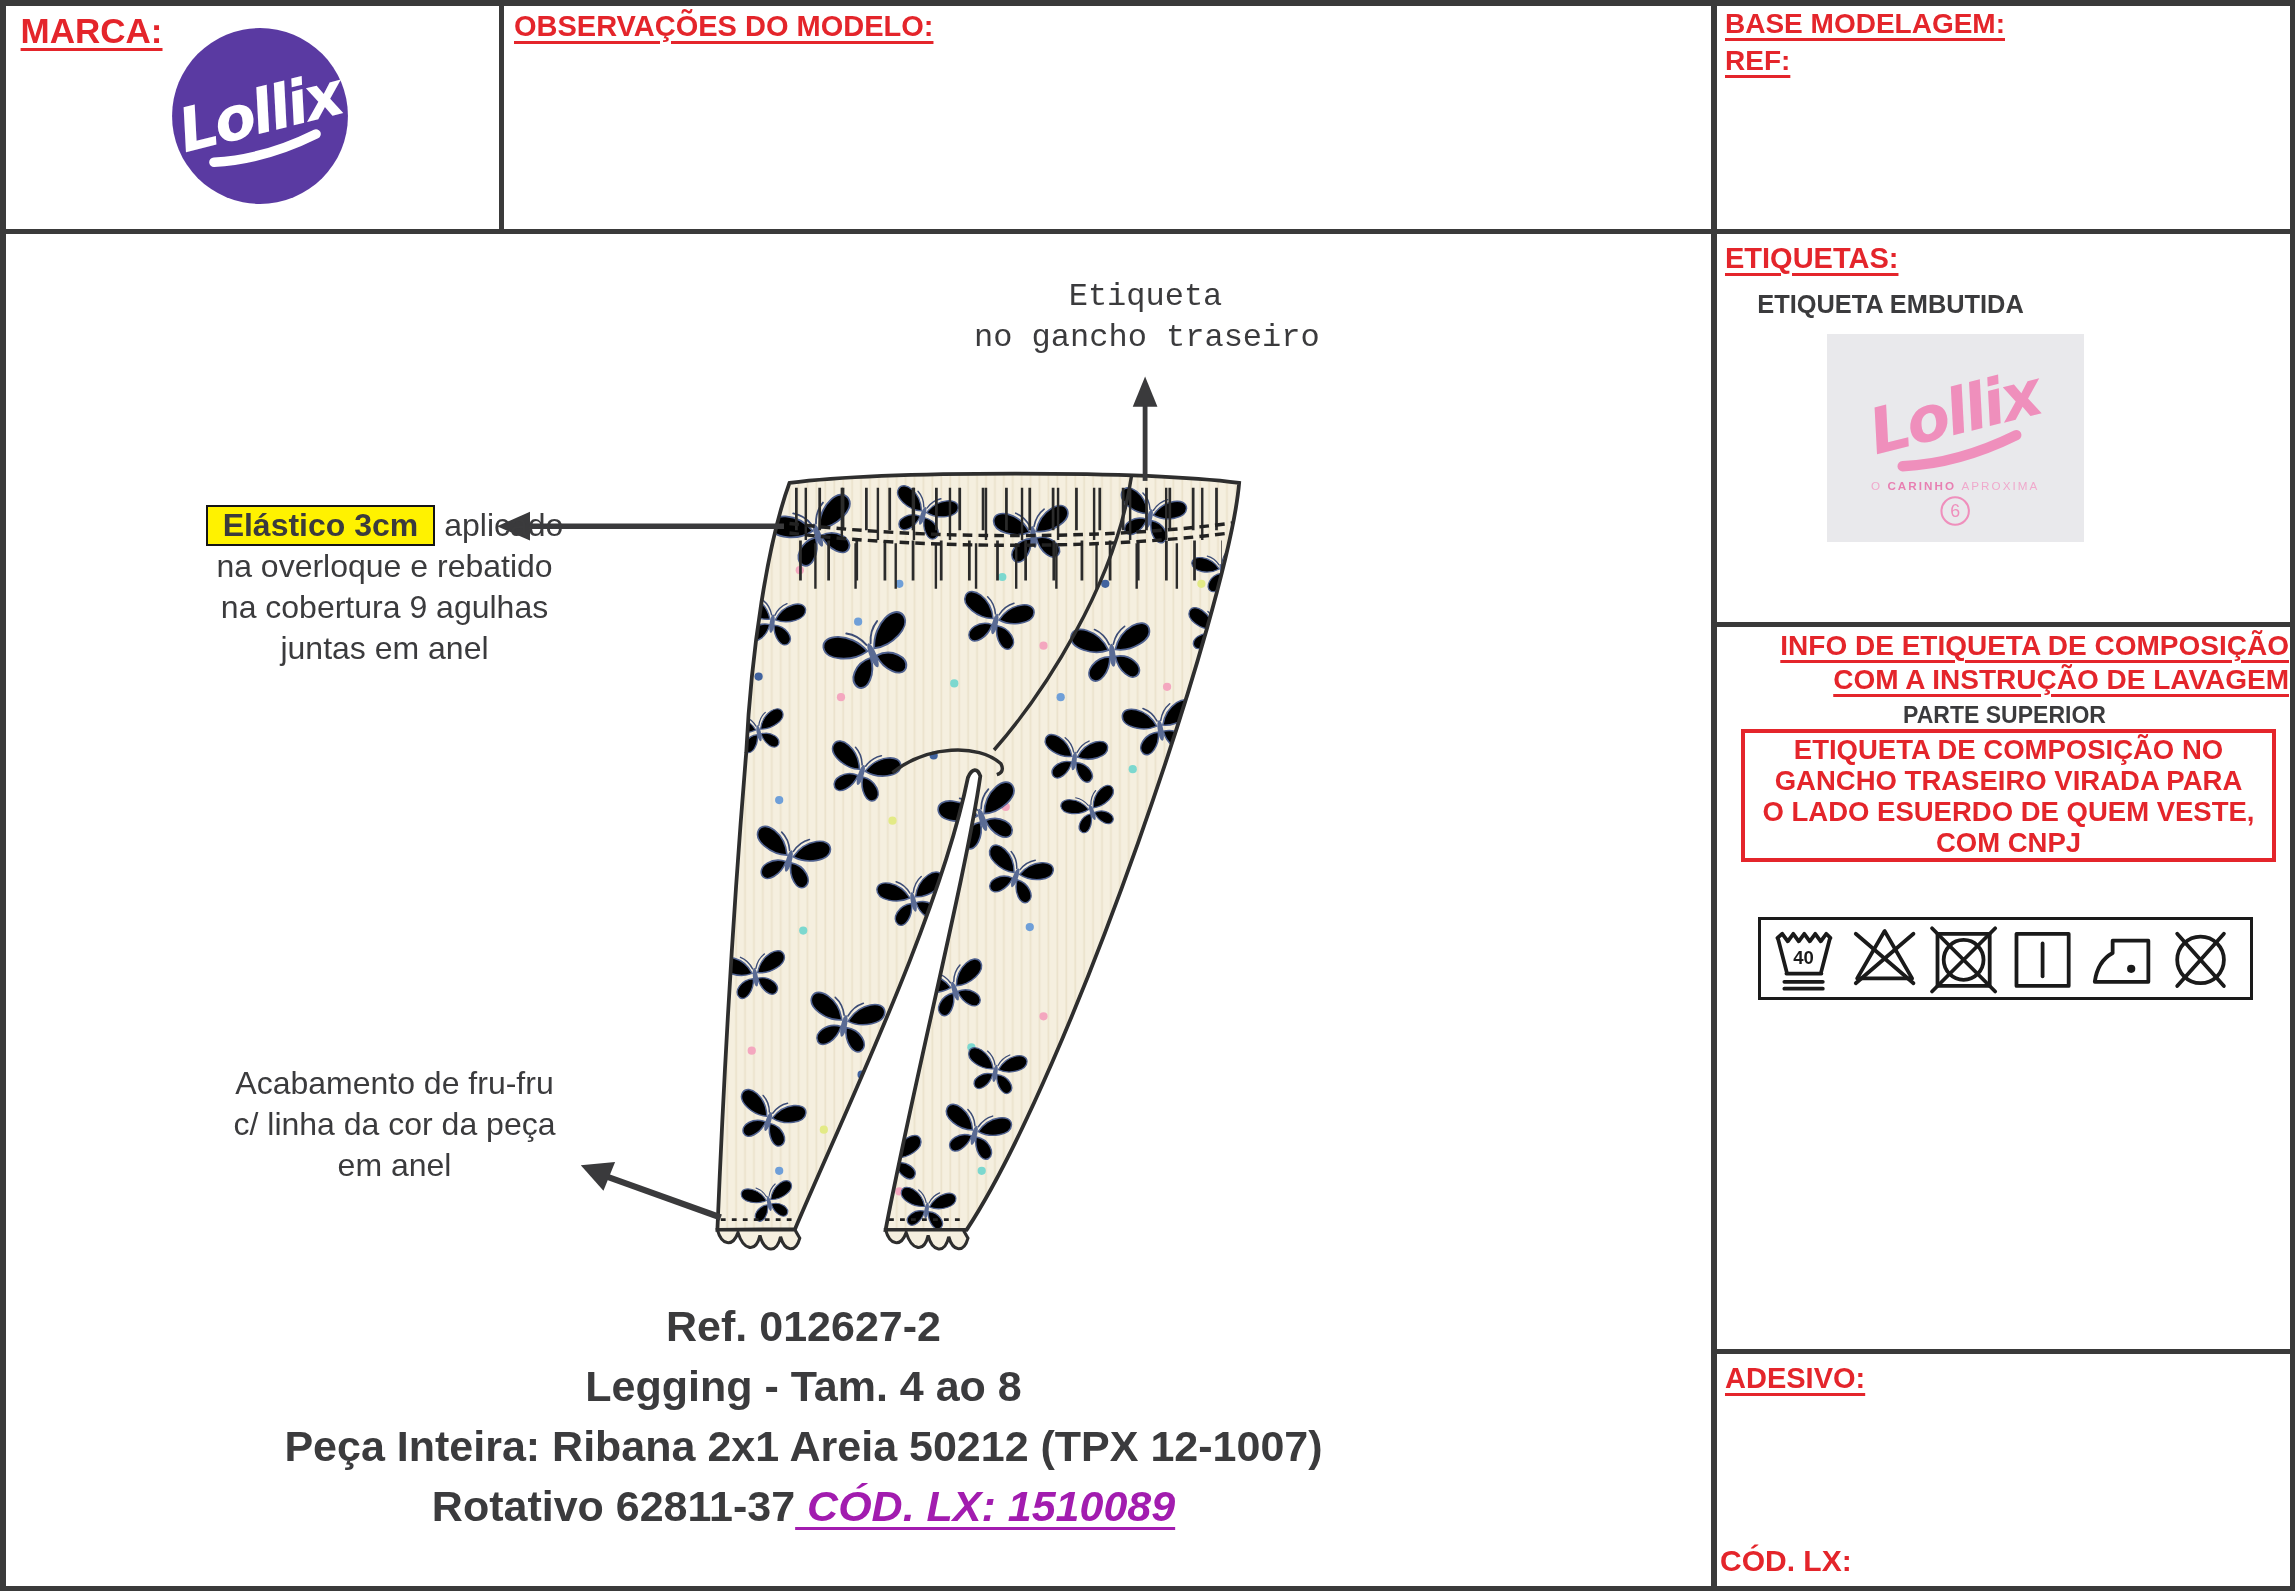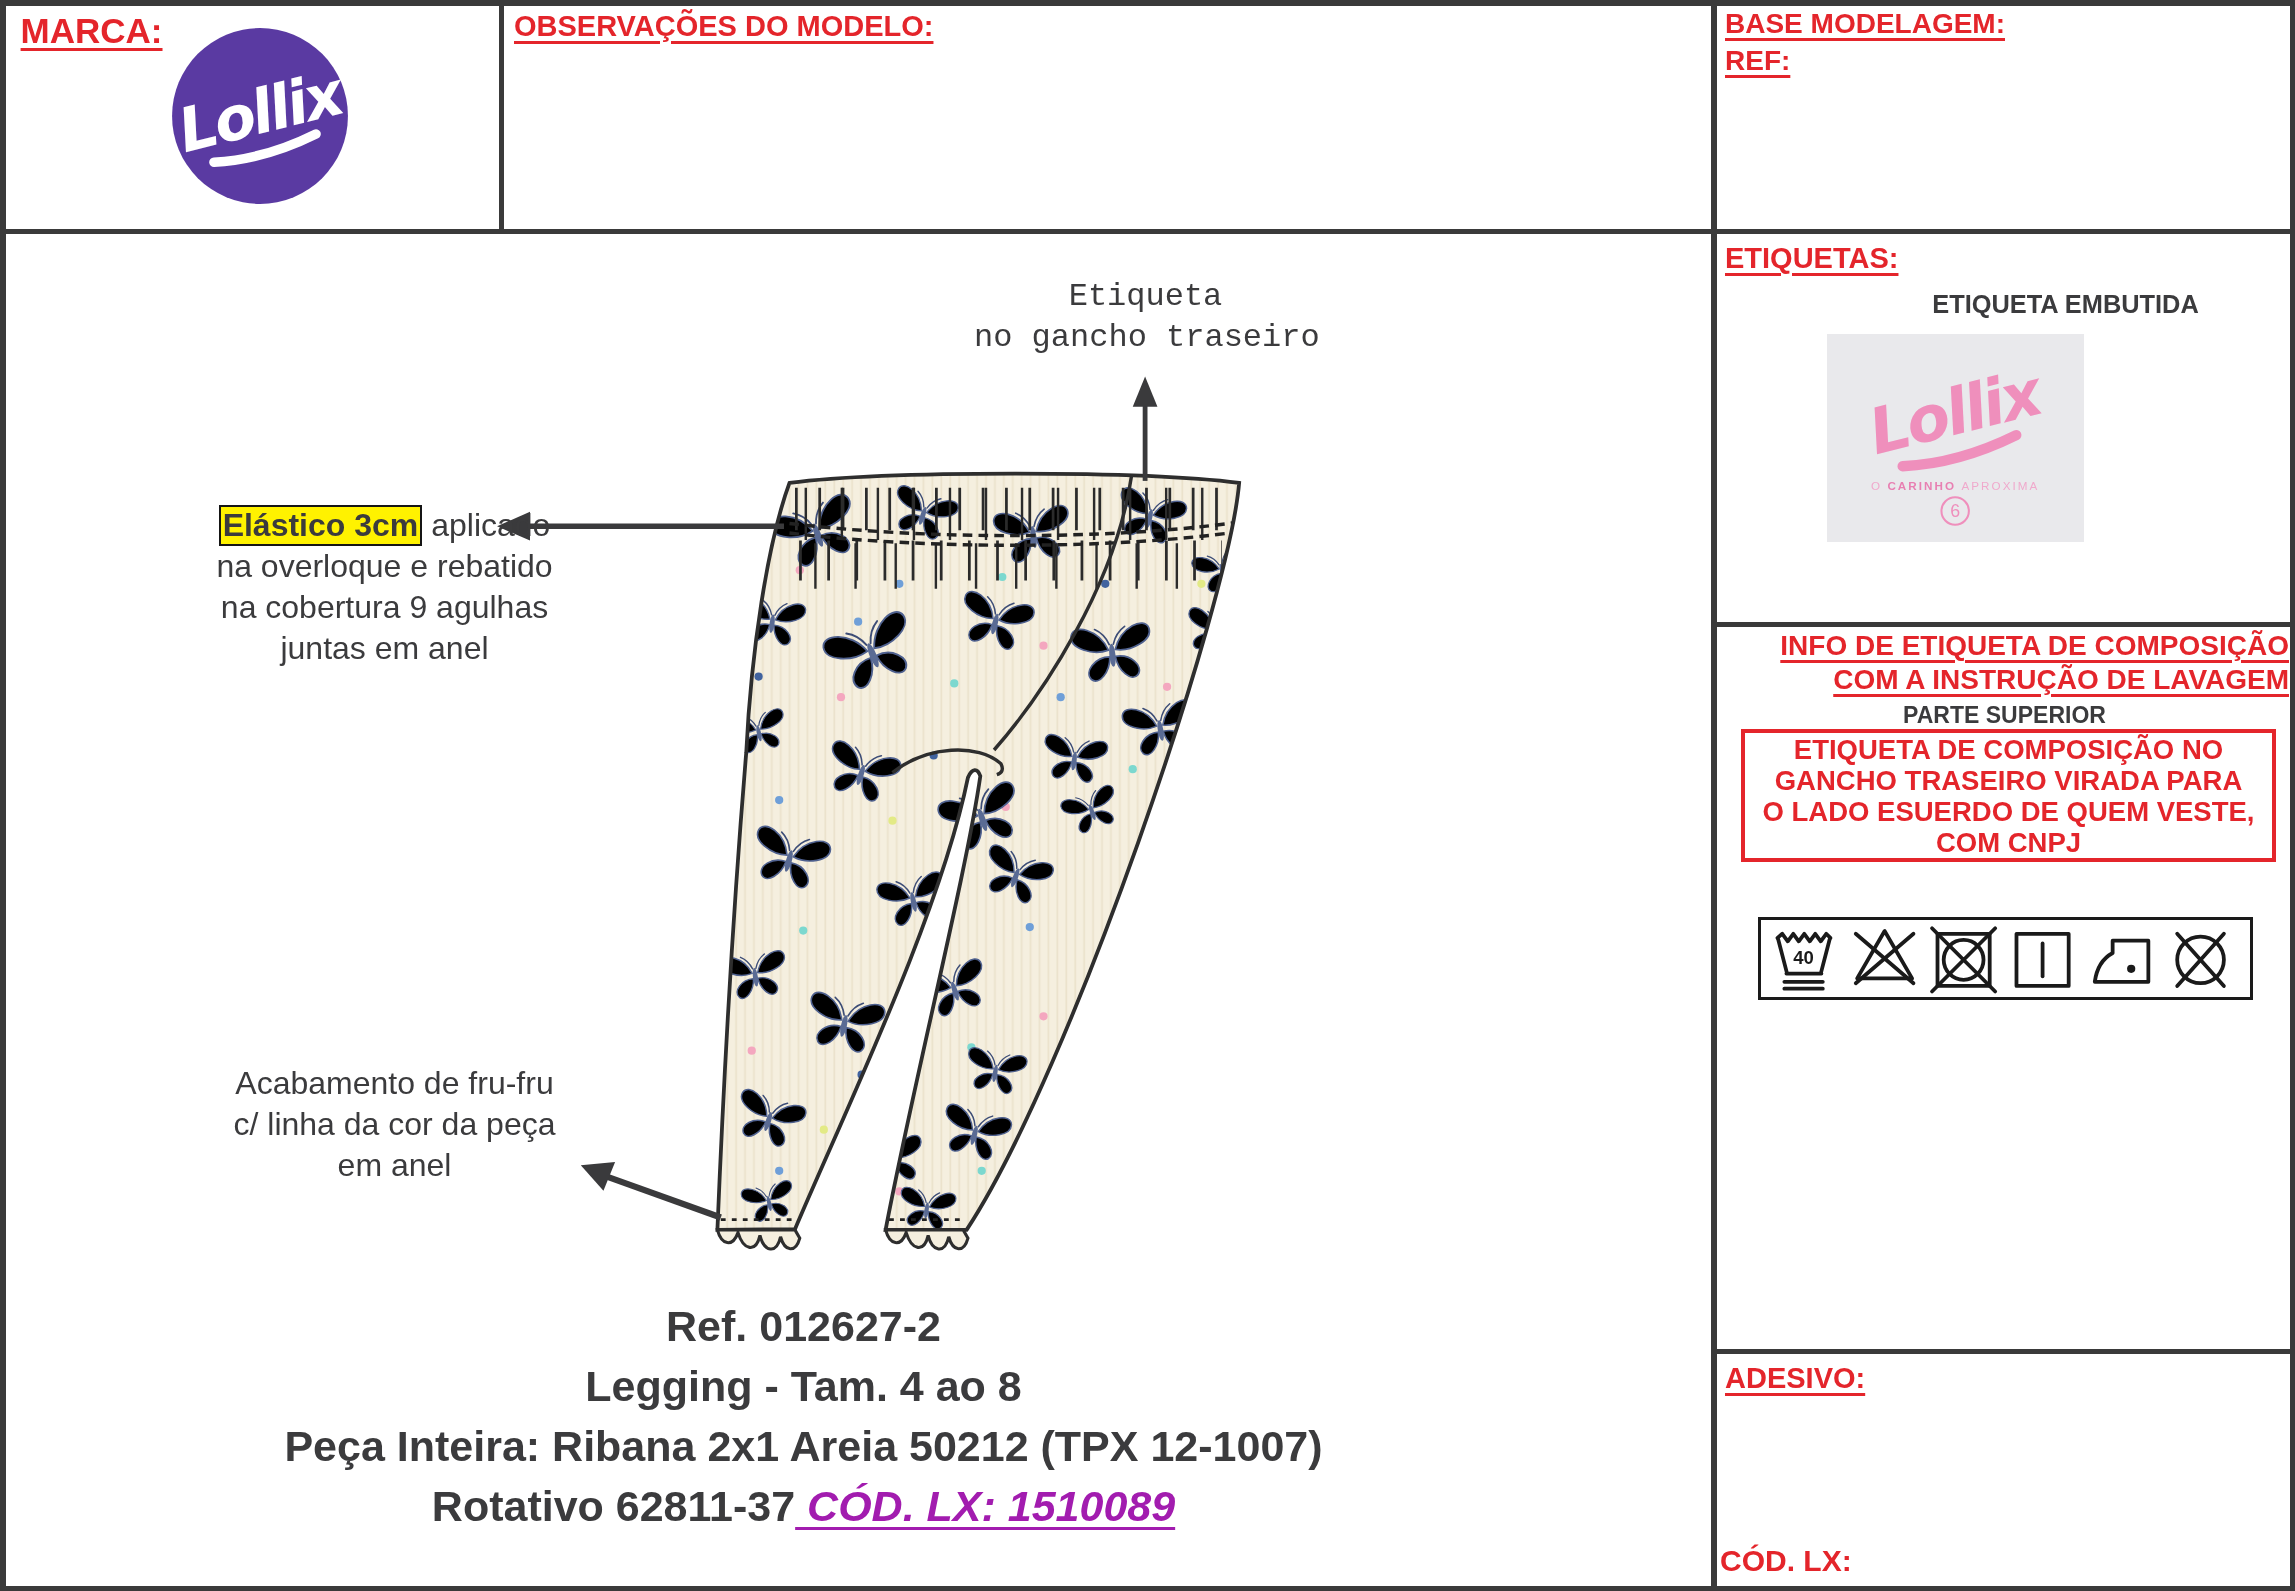--- a/index.html
+++ b/index.html
@@ -3,21 +3,21 @@
 <meta charset="utf-8">
 <style>
   html,body{margin:0;padding:0;background:#ffffff;}
   .page{position:relative;width:2295px;height:1592px;background:#ffffff;overflow:hidden;
         font-family:"Liberation Sans",sans-serif;color:#3b3b3d;}
   .ln{position:absolute;background:#3a3a3a;}
   .red-h{position:absolute;color:#e4252b;font-weight:bold;text-decoration:underline;
          text-decoration-thickness:2.7px;text-underline-offset:4.8px;white-space:nowrap;}
   .dark-h{position:absolute;color:#3b3b3d;font-weight:bold;white-space:nowrap;}
   .ann{position:absolute;color:#3b3b3d;font-size:32px;line-height:41px;text-align:center;white-space:nowrap;}
-  .hl{display:inline-block;background:#fff200;border:2.7px solid #151515;padding:0 2px;font-weight:bold;line-height:37px;}
+  .hl{display:inline-block;background:#fff200;border:2.7px solid #151515;padding:0 15px;font-weight:bold;line-height:37px;}
   .center{text-align:center;}
   
   .info-title{position:absolute;left:1720px;top:629px;width:569px;text-align:right;color:#e4252b;
               font-weight:bold;font-size:28px;line-height:34px;}
   .info-title span{text-decoration:underline;text-decoration-thickness:2.7px;text-underline-offset:4.8px;}
   .parte-sup{position:absolute;left:1720px;top:702px;width:569px;text-align:center;color:#3b3b3d;
              font-weight:bold;font-size:23px;}
   .red-box{position:absolute;left:1741px;top:729px;width:527px;height:125px;border:4.1px solid #e4252b;
            display:flex;flex-direction:column;justify-content:center;}
   .red-box div{color:#e4252b;font-weight:bold;font-size:27.5px;line-height:31px;text-align:center;white-space:nowrap;}
@@ -199,21 +199,21 @@
     </g>
   </svg>
 
   <div class="red-h" style="left:514px;top:9.6px;font-size:29px;">OBSERVAÇÕES DO MODELO:</div>
 
   <div class="red-h" style="left:1725px;top:8.2px;font-size:28px;">BASE MODELAGEM:</div>
   <div class="red-h" style="left:1725px;top:45px;font-size:28px;">REF:</div>
 
   <div class="red-h" style="left:1725px;top:242px;font-size:29px;">ETIQUETAS:</div>
 
-  <div class="dark-h center" style="left:1894px;top:290px;width:343px;font-size:25.4px;">ETIQUETA EMBUTIDA</div>
+  <div class="dark-h center" style="left:1719px;top:290px;width:343px;font-size:25.4px;">ETIQUETA EMBUTIDA</div>
 
   <div class="tag">
     <svg width="257" height="208" viewBox="0 0 375 303">
       <g transform="translate(187,120) rotate(-14)">
         <text class="scriptT" x="0" y="26" text-anchor="middle" font-size="92" fill="#ef8fbc">Lollix</text>
         <path d="M -92 52 Q -12 68 80 48" stroke="#ef8fbc" stroke-width="15" stroke-linecap="round" fill="none"></path>
       </g>
       <text x="187" y="228" text-anchor="middle" font-size="17" letter-spacing="3">
         <tspan fill="#f0a9cc">O</tspan><tspan> </tspan><tspan fill="#e87fb2" font-weight="bold">CARINHO</tspan><tspan> </tspan><tspan fill="#f0a9cc">APROXIMA</tspan>
       </text>

